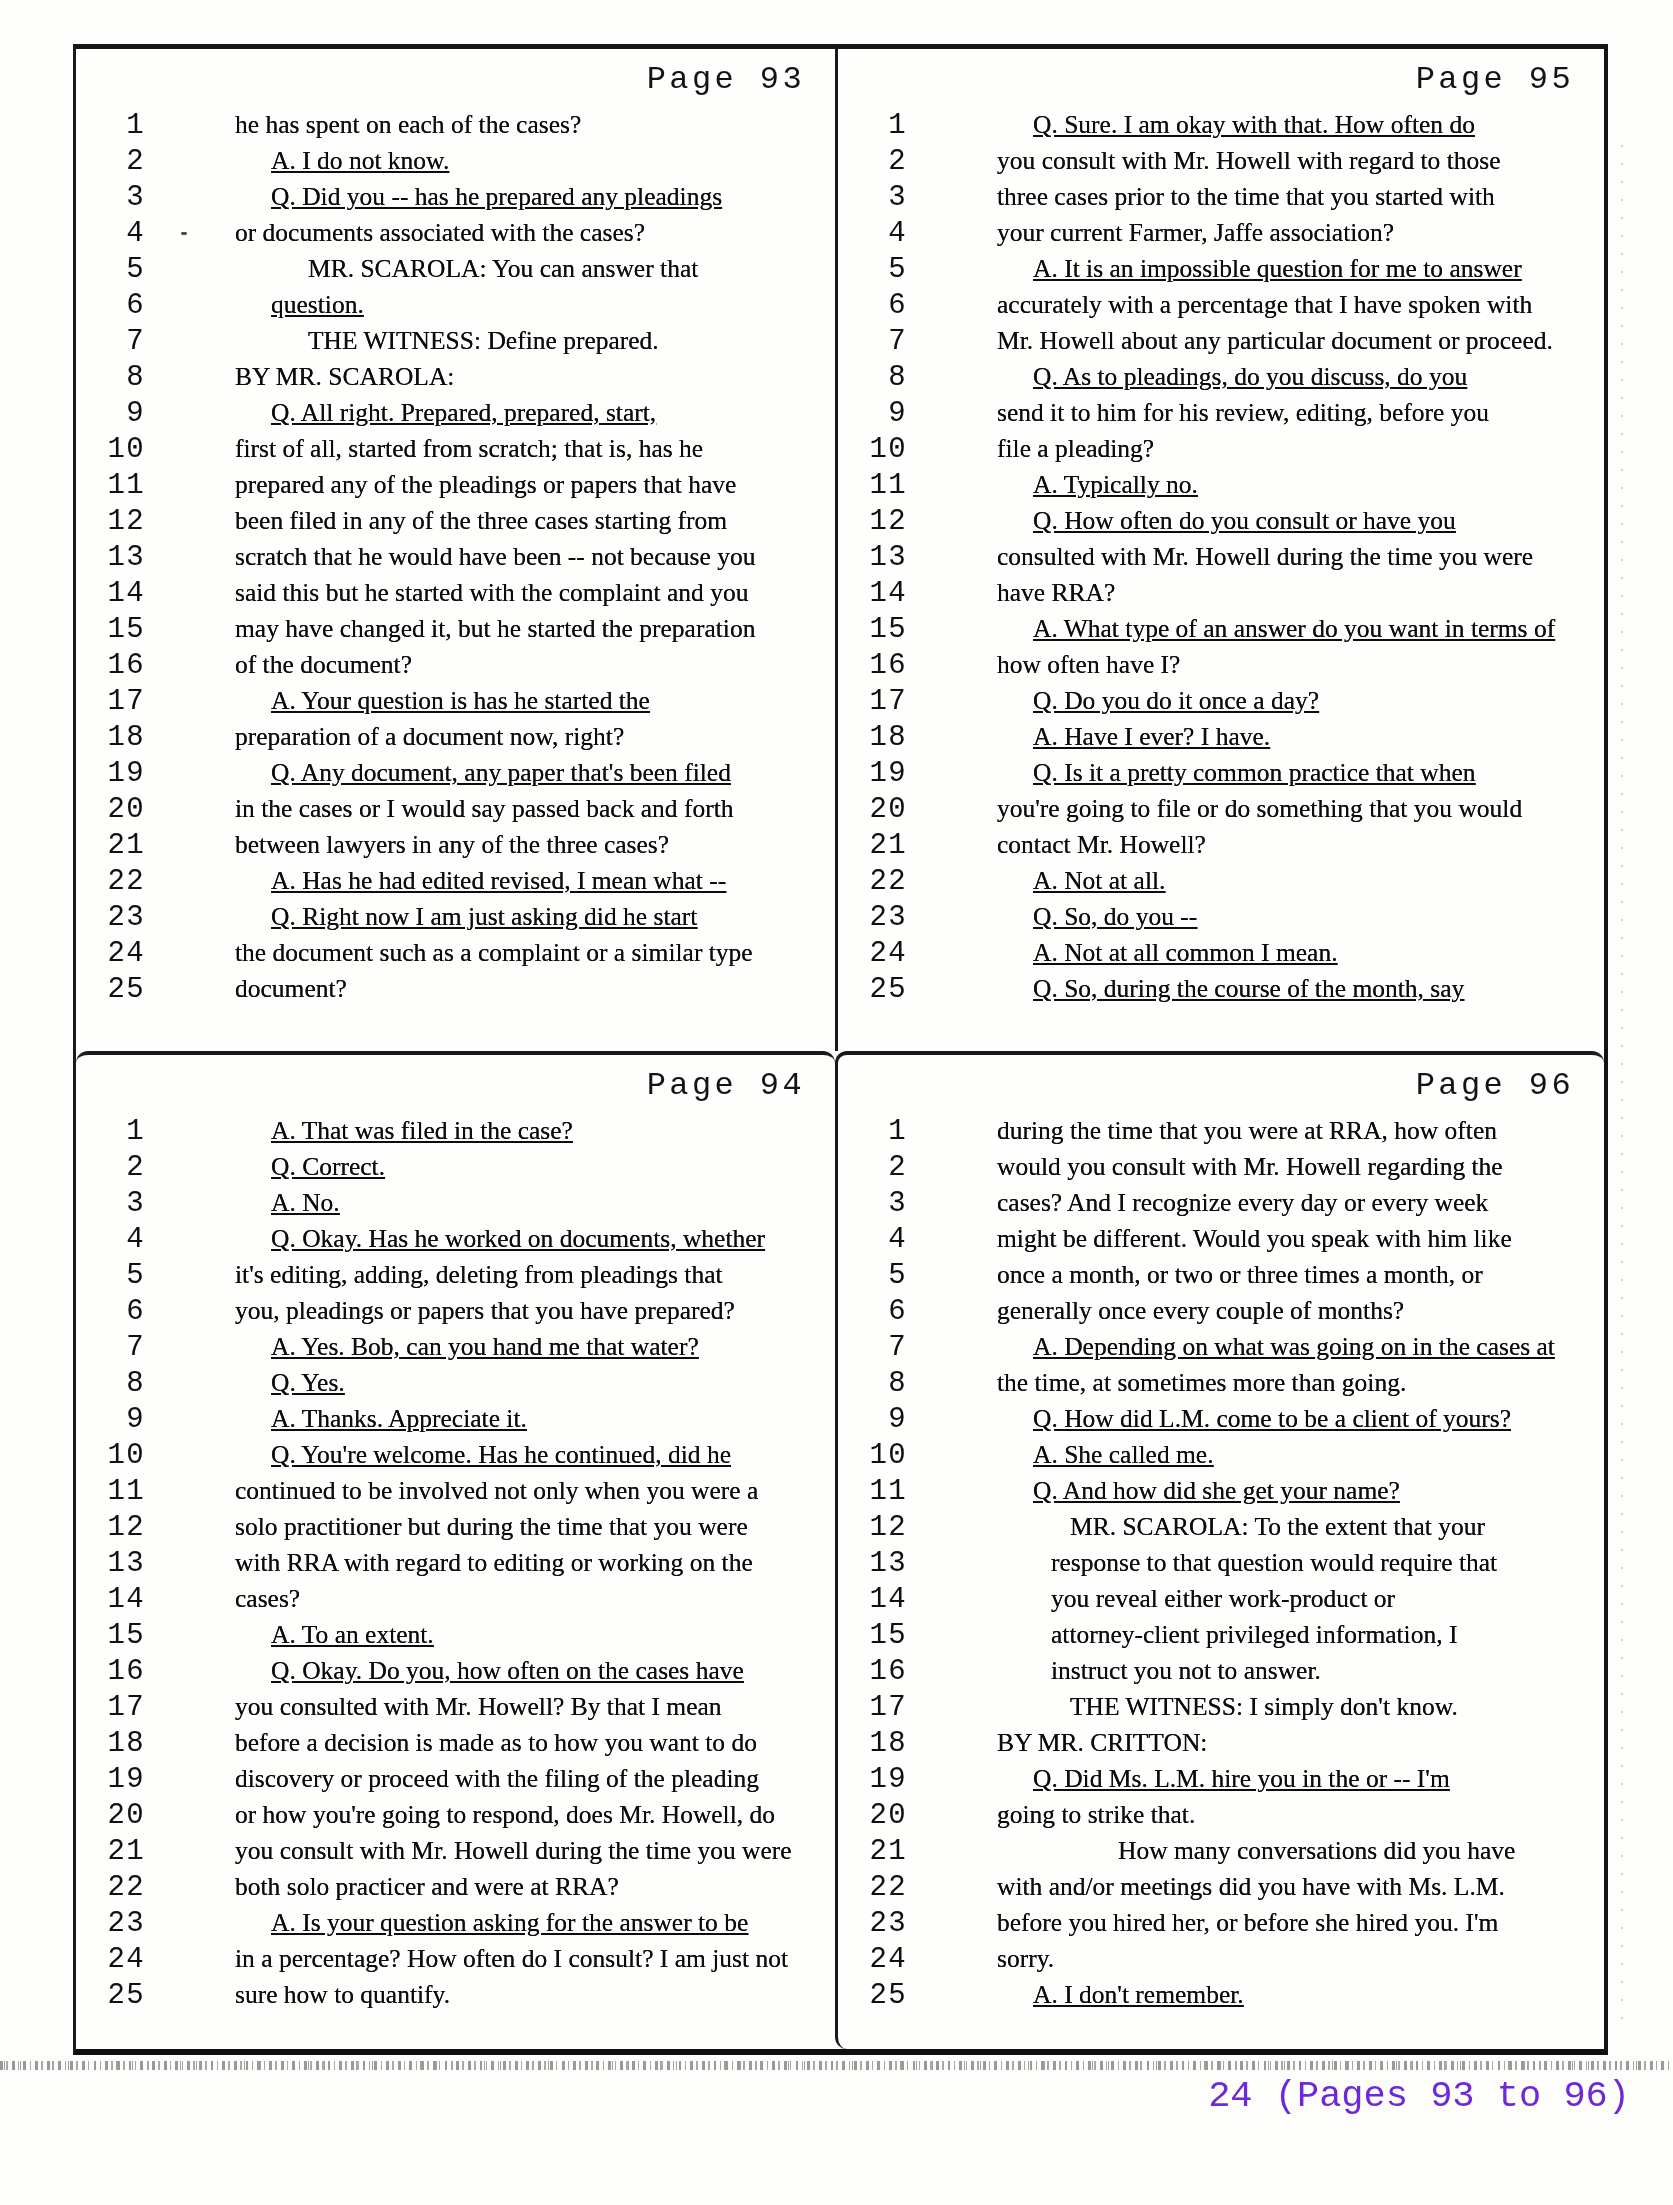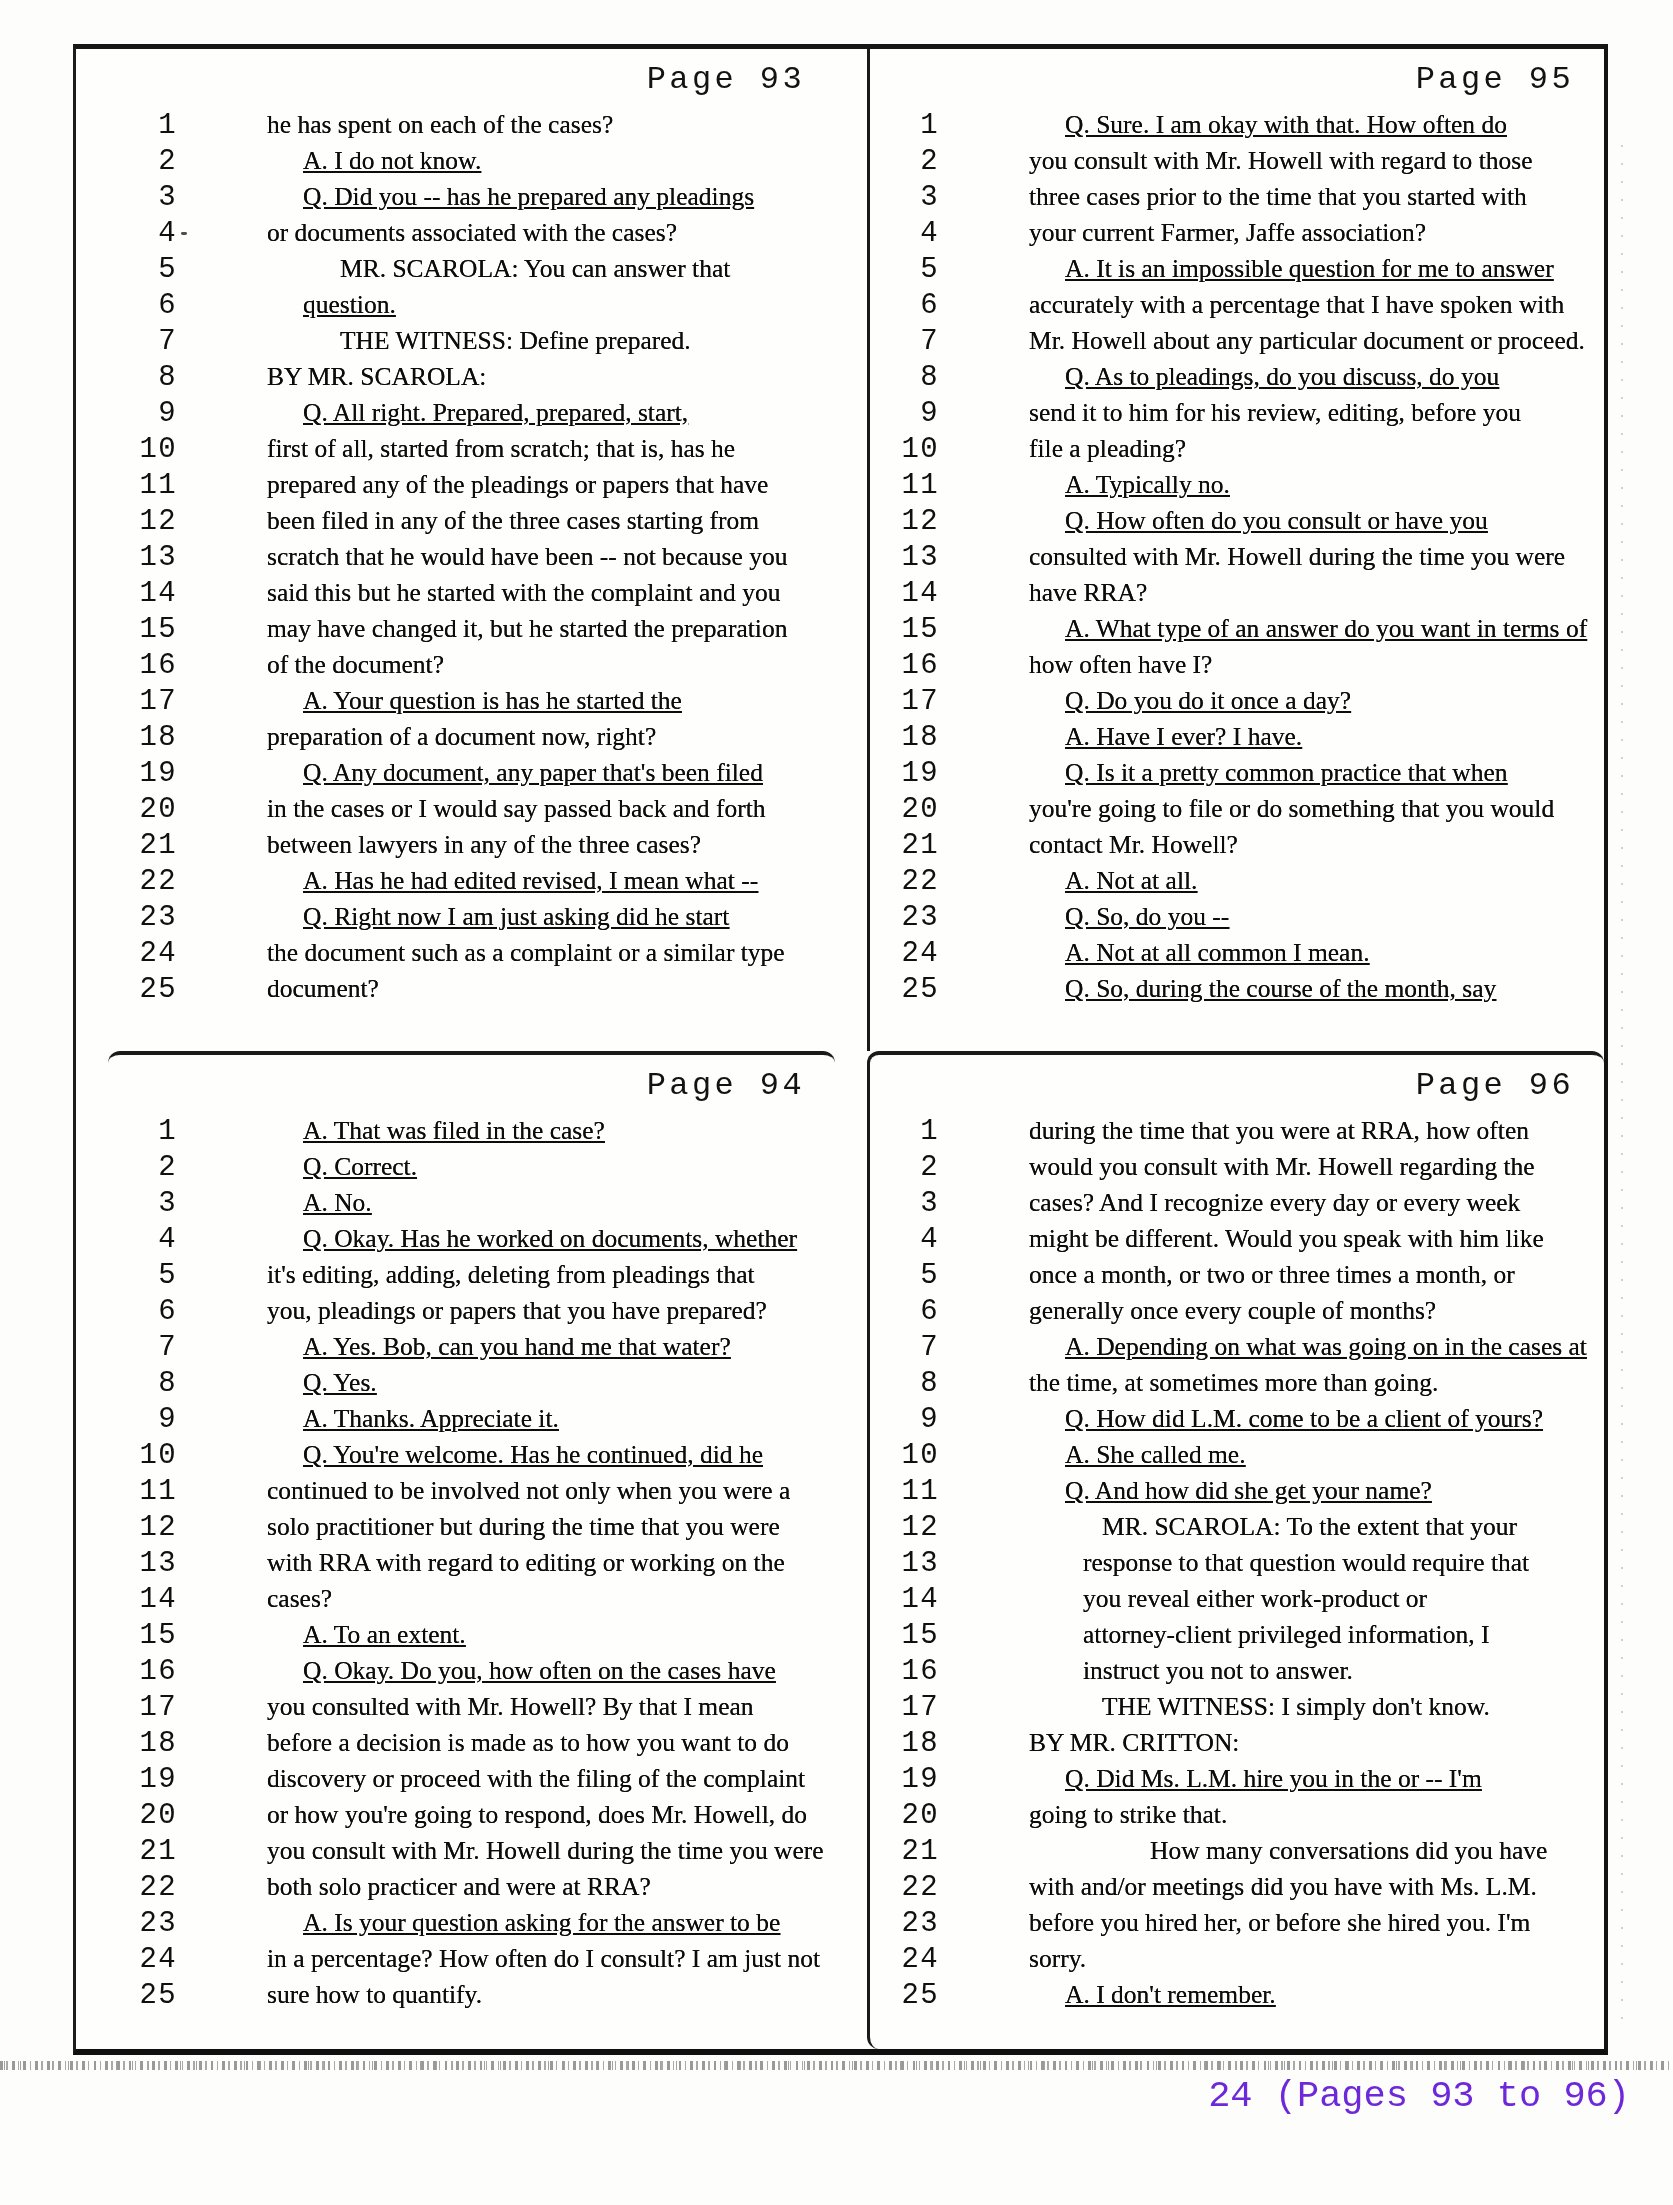--- a/index.html
+++ b/index.html
@@ -17,21 +17,21 @@
     box-sizing:border-box;
     border-top:5.5px solid #161616;
     border-left:3.4px solid #1c1c1c;
     border-right:4.1px solid #141414;
     border-bottom:6.2px solid #101010;
     display:grid;
     grid-template-columns:759px 1fr;
     grid-template-rows:1002px 1fr;
     background:#fefefd;
   }
-  .page{position:relative;overflow:hidden;margin-left:32px;}
+  .page{position:relative;overflow:hidden;}
   .col2{border-left:3.4px solid #1a1a1a;}
   .row2{border-top:4.1px solid #1a1a1a;border-radius:12px;}
   .page-header{
     font-family:"Liberation Mono", monospace;
     font-size:32px;line-height:32px;
     letter-spacing:3.4px;
     text-align:right;
     padding:15px 30px 0 0;
     color:#131313;
     white-space:pre;
@@ -369,21 +369,21 @@
         <div class="line">
           <span class="num">17</span>
           <span class="txt ind-flush">you consulted with Mr. Howell?  By that I mean</span>
         </div>
         <div class="line">
           <span class="num">18</span>
           <span class="txt ind-flush">before a decision is made as to how you want to do</span>
         </div>
         <div class="line">
           <span class="num">19</span>
-          <span class="txt ind-flush">discovery or proceed with the filing of the complaint</span>
+          <span class="txt ind-flush">discovery or proceed with the filing of the pleading</span>
         </div>
         <div class="line">
           <span class="num">20</span>
           <span class="txt ind-flush">or how you're going to respond, does Mr. Howell, do</span>
         </div>
         <div class="line">
           <span class="num">21</span>
           <span class="txt ind-flush">you consult with Mr. Howell during the time you were</span>
         </div>
         <div class="line">

